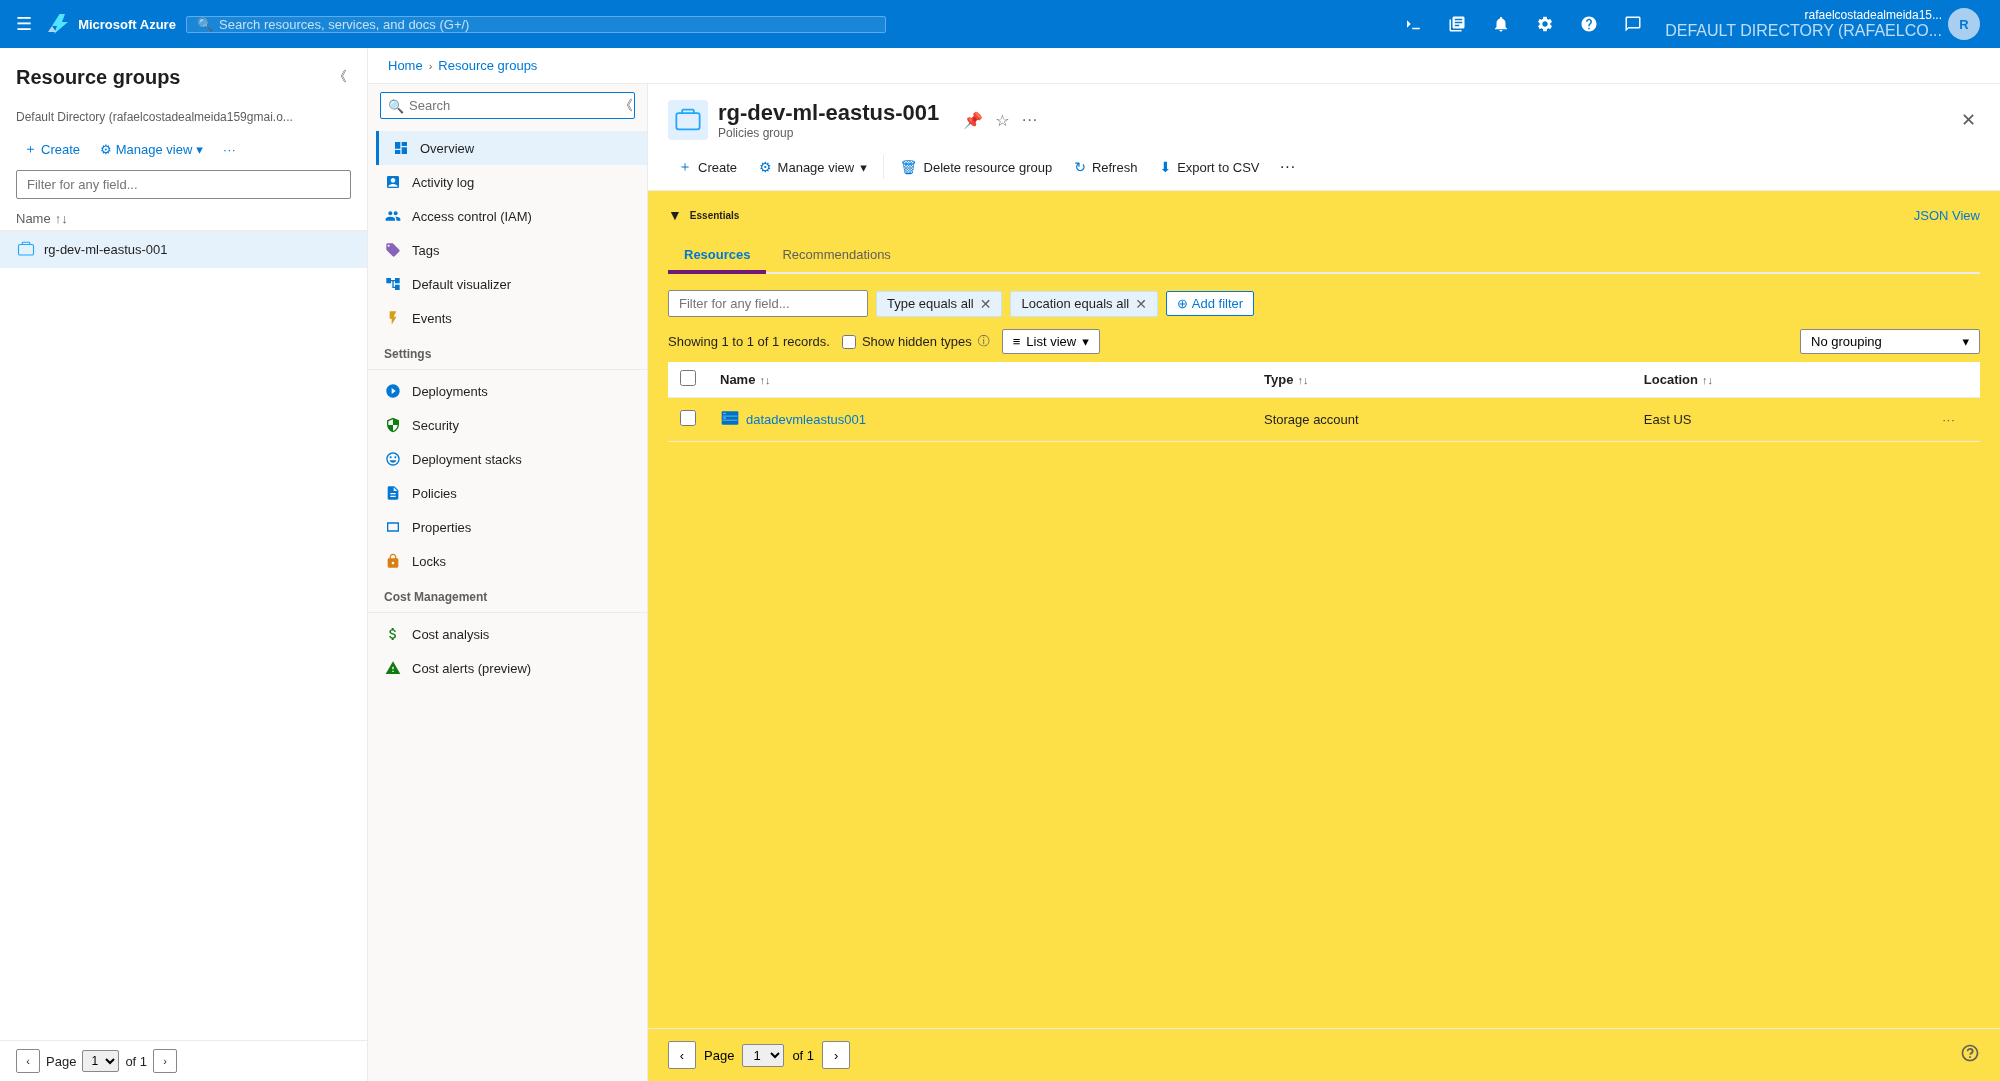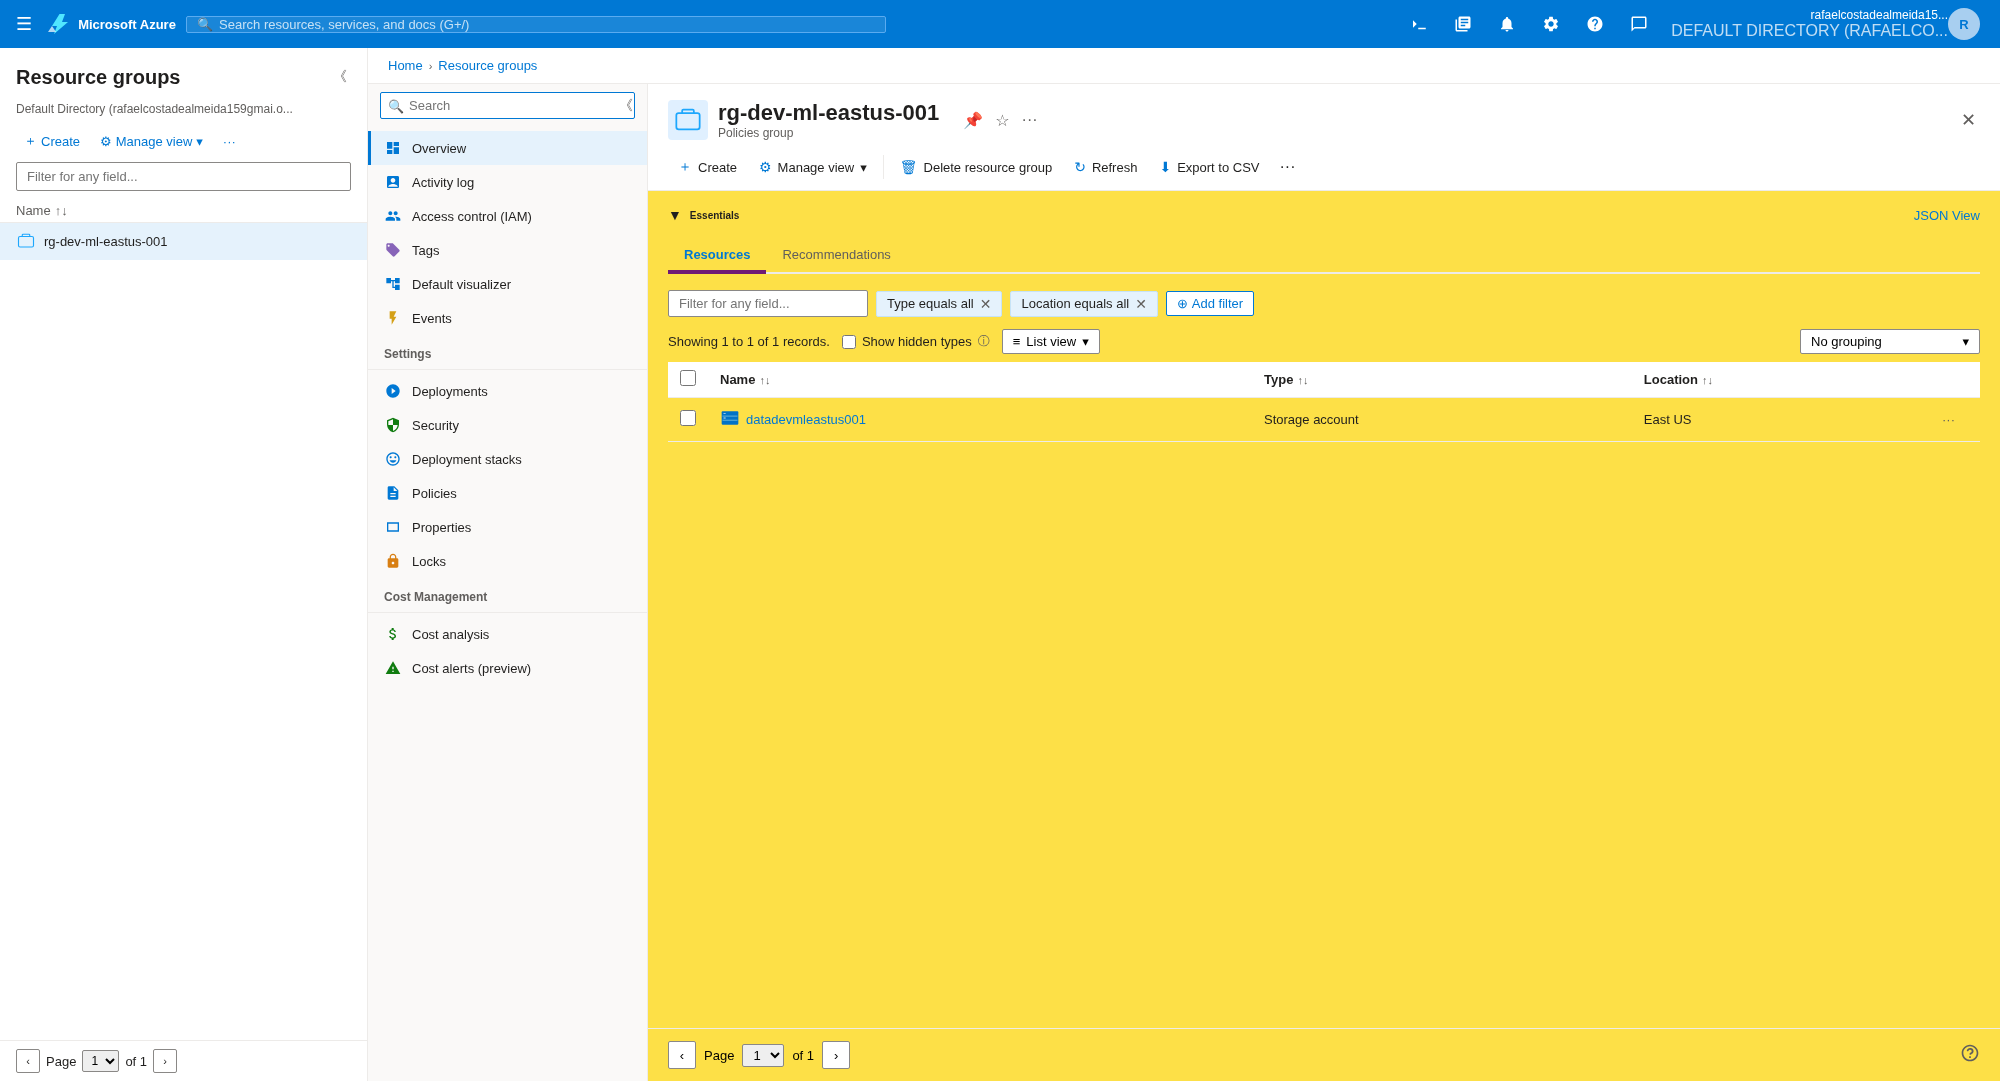--- a/index.html
+++ b/index.html
@@ -16,39 +16,39 @@
     .topnav-search {
       flex: 1; max-width: 700px; background: #1a86d8; border: 1px solid #5aabf0;
       border-radius: 2px; display: flex; align-items: center; padding: 0 10px; gap: 6px; color: rgba(255,255,255,0.8);
     }
     .topnav-search input {
       background: transparent; border: none; outline: none; color: white; font-size: 13px; width: 100%;
     }
     .topnav-search input::placeholder { color: rgba(255,255,255,0.75); }
     .topnav-icons { margin-left: auto; display: flex; align-items: center; gap: 4px; }
     .topnav-icon-btn { width: 40px; height: 40px; display: flex; align-items: center; justify-content: center; cursor: pointer; color: white; font-size: 16px; border-radius: 2px; }
-    .topnav-user { display: flex; align-items: center; gap: 0; cursor: pointer; padding: 4px 8px; }
+    .topnav-user { display: flex; align-items: center; gap: 6px; cursor: pointer; padding: 4px 8px; }
     .topnav-user-text { display: flex; flex-direction: column; text-align: right; }
     .topnav-user-name { font-size: 12px; color: white; }
     .topnav-user-dir { font-size: 16px; color: rgba(255,255,255,0.75); }
     .topnav-avatar { width: 32px; height: 32px; border-radius: 50%; background: #a8cff0; overflow: hidden; display: flex; align-items: center; justify-content: center; font-size: 12px; font-weight: 600; color: #0078d4; }
 
     
     .main-layout { display: flex; height: calc(1081px - 48px); }
 
     
     .left-sidebar {
       width: 368px; background: white; border-right: 1px solid #edebe9;
       display: flex; flex-direction: column; flex-shrink: 0;
     }
     .sidebar-header { padding: 16px 16px 0; }
     .sidebar-title-row { display: flex; align-items: center; justify-content: space-between; }
     .sidebar-title { font-size: 20px; font-weight: 600; color: #201f1e; }
     .sidebar-collapse-btn { cursor: pointer; color: #605e5c; font-size: 14px; padding: 4px; }
-    .sidebar-subtitle { font-size: 12px; color: #605e5c; margin-top: 12px; white-space: nowrap; overflow: hidden; text-overflow: ellipsis; }
+    .sidebar-subtitle { font-size: 12px; color: #605e5c; margin-top: 20px; white-space: nowrap; overflow: hidden; text-overflow: ellipsis; }
     .sidebar-actions { display: flex; align-items: center; gap: 4px; padding: 12px 16px 8px; }
     .sidebar-action-btn { display: flex; align-items: center; gap: 4px; padding: 4px 8px; cursor: pointer; color: #0078d4; border-radius: 2px; font-size: 13px; }
     .sidebar-filter { padding: 0 16px 8px; }
     .sidebar-filter input {
       width: 100%; padding: 6px 10px; border: 1px solid #8a8886; border-radius: 2px;
       font-size: 13px; outline: none;
     }
     .sidebar-col-header { display: flex; align-items: center; padding: 4px 16px; font-size: 12px; color: #605e5c; border-bottom: 1px solid #edebe9; }
     .sidebar-col-name { display: flex; align-items: center; gap: 4px; cursor: pointer; }
     .sidebar-items { flex: 1; overflow-y: auto; }
@@ -72,21 +72,21 @@
 
     
     .rg-panel { display: flex; height: 100%; }
     .rg-nav { width: 280px; background: #faf9f8; border-right: 1px solid #edebe9; display: flex; flex-direction: column; flex-shrink: 0; }
     .rg-nav-search { padding: 8px 12px; position: relative; }
     .rg-nav-search input { width: 100%; padding: 5px 8px 5px 28px; border: 1px solid #0078d4; border-radius: 2px; font-size: 13px; outline: none; }
     .rg-nav-search-icon { position: absolute; left: 20px; top: 50%; transform: translateY(-50%); color: #605e5c; font-size: 13px; }
     .rg-nav-collapse { position: absolute; right: 14px; top: 50%; transform: translateY(-50%); cursor: pointer; color: #605e5c; font-size: 14px; }
     .rg-nav-items { flex: 1; overflow-y: auto; padding: 4px 0; }
     .rg-nav-item { display: flex; align-items: center; padding: 8px 16px; cursor: pointer; gap: 10px; }
-    .rg-nav-item.active { background: #e5f2fc; border-left: 3px solid #0078d4; padding-left: 13px; }
+    .rg-nav-item.active { background: #e5f2fc; border-left: 3px solid #0078d4; padding-left: 13px; margin-left: 8px; }
     .rg-nav-item-icon { width: 18px; height: 18px; display: flex; align-items: center; justify-content: center; flex-shrink: 0; font-size: 14px; }
     .rg-nav-item-label { font-size: 13px; color: #201f1e; }
     .rg-nav-section { padding: 12px 16px 4px; font-size: 12px; font-weight: 600; color: #605e5c; }
     .rg-nav-divider { height: 1px; background: #edebe9; margin: 4px 0; }
 
     
     .rg-main { flex: 1; display: flex; flex-direction: column; overflow: hidden; }
     .rg-header { padding: 16px 20px 0; background: white; border-bottom: 1px solid #edebe9; }
     .rg-title-row { display: flex; align-items: center; gap: 10px; margin-bottom: 12px; }
     .rg-icon { width: 40px; height: 40px; background: #e0f0ff; border-radius: 4px; display: flex; align-items: center; justify-content: center; }

